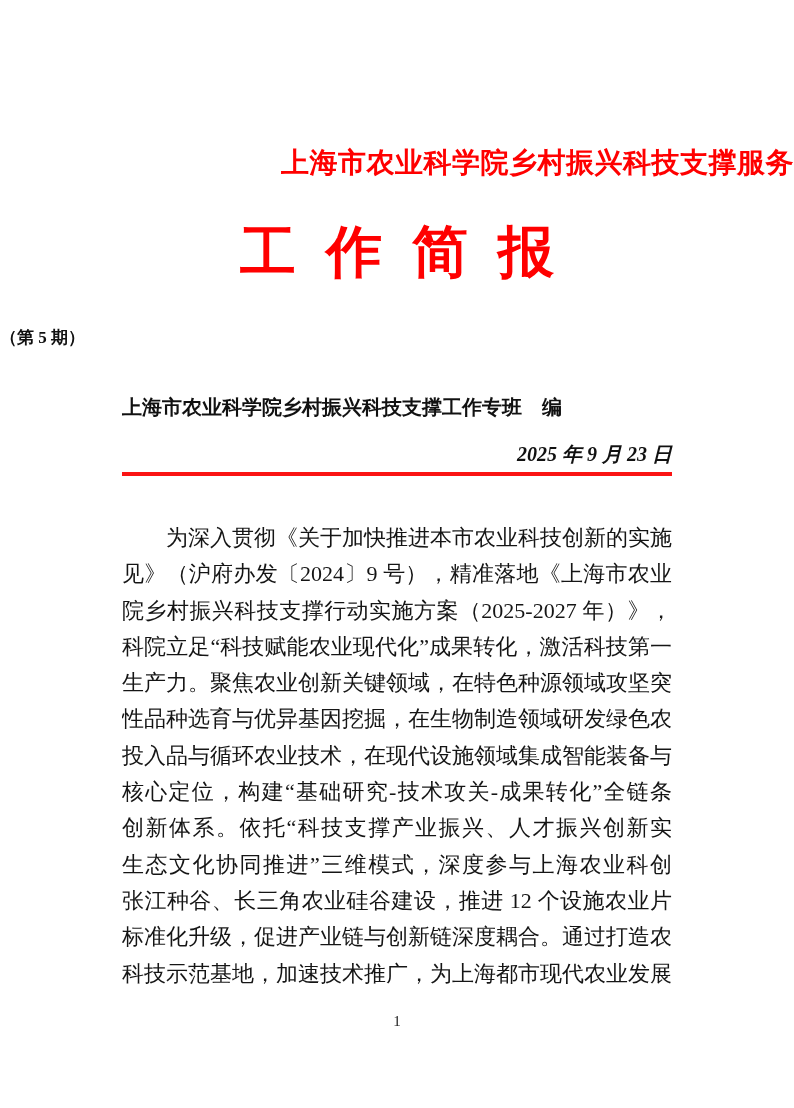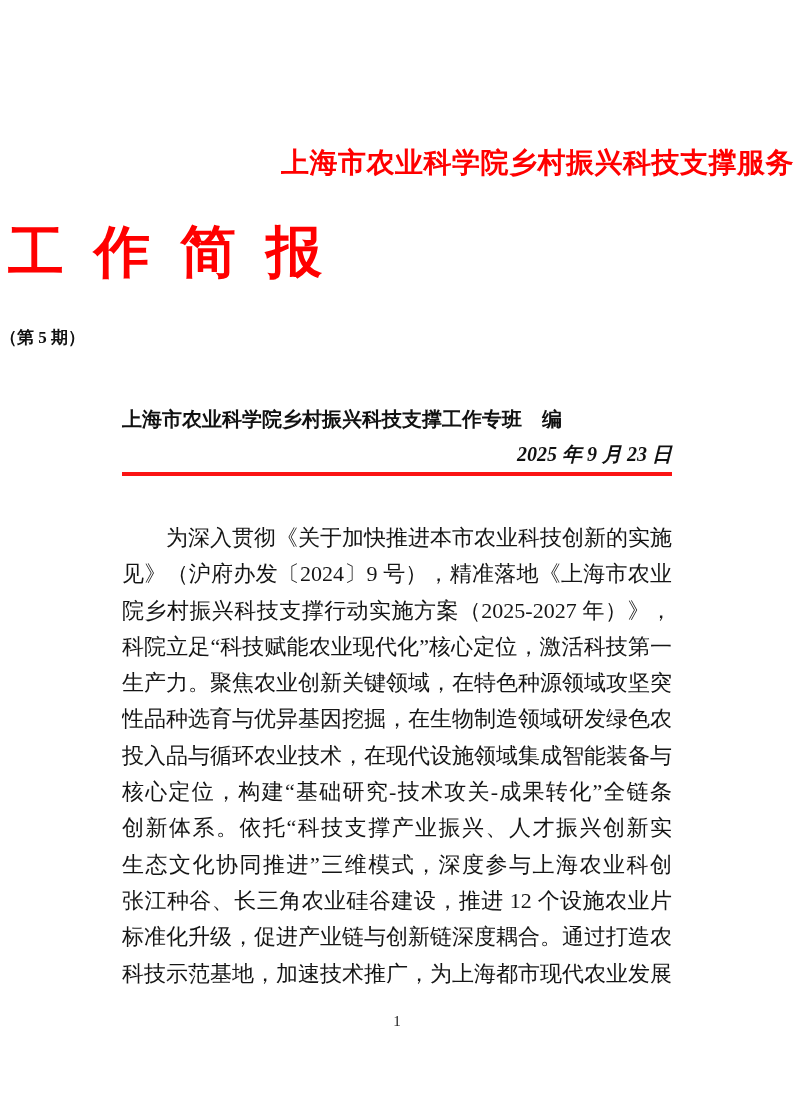--- a/index.html
+++ b/index.html
@@ -27,20 +27,21 @@
     font-weight: bold;
     letter-spacing: 0.5px;
     color: #FF0000;
     white-space: pre;
   }
   .bulletin-title {
     position: absolute;
     top: 223px;
     left: 0;
     width: 100%;
+    text-align: center;
     font-size: 56px;
     line-height: 1.05;
     font-weight: bold;
     letter-spacing: 8px;
     padding-left: 8px;
     box-sizing: border-box;
     color: #FF0000;
     white-space: pre;
   }
   .issue-number {
@@ -56,21 +57,20 @@
   }
   .editor-line {
     position: absolute;
     top: 394px;
     left: 122px;
     font-size: 20px;
     line-height: 1.3;
     font-weight: bold;
     white-space: pre;
     color: #111111;
-    margin-top: 12px;
   }
   .date-line {
     position: absolute;
     top: 441px;
     right: 122px;
     font-size: 20px;
     line-height: 1.3;
     font-weight: bold;
     white-space: pre;
     color: #111111;
@@ -128,21 +128,21 @@
   <div class="editor-line">上海市农业科学院乡村振兴科技支撑工作专班    编</div>
 
   <div class="date-line">2025 年 9 月 23 日</div>
 
   <div class="red-rule"></div>
 
   <div class="body-text">
     <div class="body-line first-line">为深入贯彻《关于加快推进本市农业科技创新的实施意</div>
     <div class="body-line">见》（沪府办发〔2024〕9 号），精准落地《上海市农业科学</div>
     <div class="body-line">院乡村振兴科技支撑行动实施方案（2025-2027 年）》，市农</div>
-    <div class="body-line">科院立足“科技赋能农业现代化”核心定位，激活科技第一</div>
+    <div class="body-line">科院立足“科技赋能农业现代化”成果转化，激活科技第一</div>
     <div class="body-line">生产力。聚焦农业创新关键领域，在特色种源领域攻坚突破</div>
     <div class="body-line">性品种选育与优异基因挖掘，在生物制造领域研发绿色农业</div>
     <div class="body-line">投入品与循环农业技术，在现代设施领域集成智能装备与高</div>
     <div class="body-line">核心定位，构建“基础研究-技术攻关-成果转化”全链条</div>
     <div class="body-line">创新体系。依托“科技支撑产业振兴、人才振兴创新实践、</div>
     <div class="body-line">生态文化协同推进”三维模式，深度参与上海农业科创谷、</div>
     <div class="body-line">张江种谷、长三角农业硅谷建设，推进 12 个设施农业片区</div>
     <div class="body-line">标准化升级，促进产业链与创新链深度耦合。通过打造农业</div>
     <div class="body-line">科技示范基地，加速技术推广，为上海都市现代农业发展及</div>
   </div>

